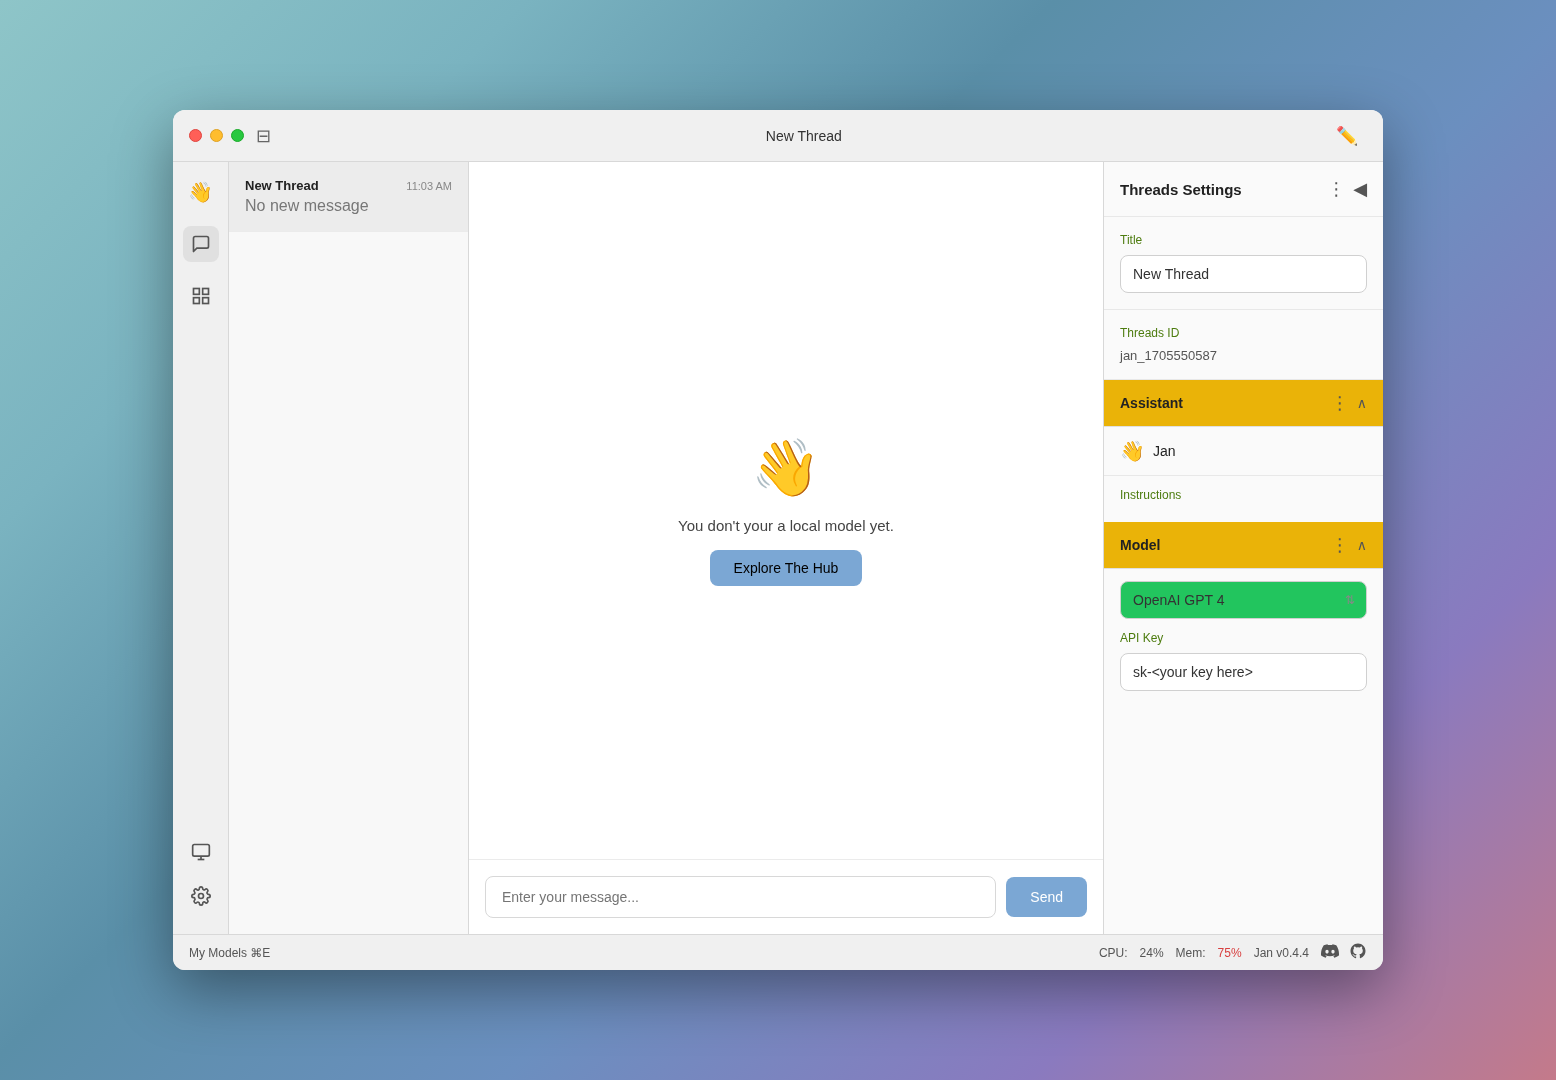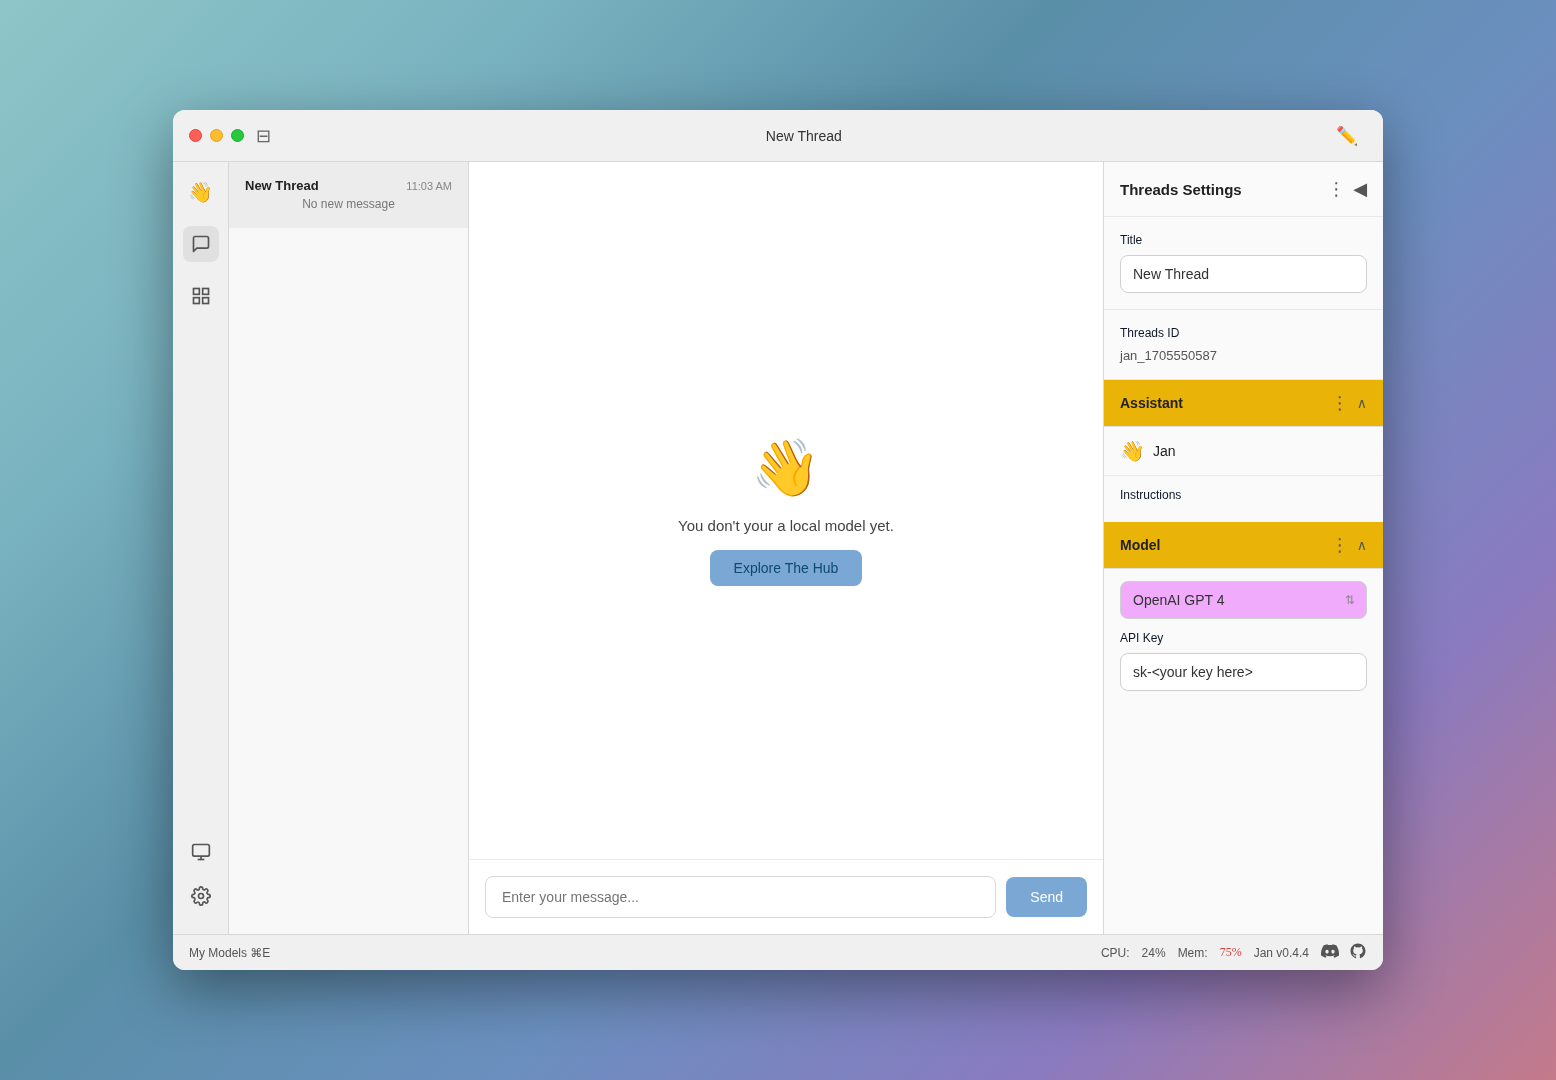--- a/index.html
+++ b/index.html
@@ -126,23 +126,22 @@
     .thread-item-title {
       font-size: 13px;
       font-weight: 600;
       color: #222;
     }
     .thread-item-time {
       font-size: 11px;
       color: #888;
     }
     .thread-item-preview {
-      font-size: 12px;
+      font-size: 16px;
       color: #777;
-      text-align: center;
     }
     
     .chat-area {
       flex: 1;
       display: flex;
       flex-direction: column;
       background: #ffffff;
     }
     .chat-empty {
       flex: 1;
@@ -154,21 +153,21 @@
     }
     .chat-wave-emoji {
       font-size: 56px;
     }
     .chat-empty-text {
       font-size: 15px;
       color: #444;
     }
     .explore-btn {
       background: #7ba7d4;
-      color: #0c4a6e;
+      color: #000000;
       border: none;
       border-radius: 8px;
       padding: 10px 24px;
       font-size: 14px;
       cursor: pointer;
       font-weight: 500;
     }
     
     .chat-input-bar {
       padding: 16px;
@@ -228,21 +227,21 @@
       font-size: 18px;
       color: #555;
       cursor: pointer;
     }
     .right-panel-section {
       padding: 16px;
       border-bottom: 1px solid #e8e8e8;
     }
     .field-label {
       font-size: 12px;
-      color: #0f172a;
+      color: #4d7c0f;
       margin-bottom: 8px;
       font-weight: 500;
     }
     .field-value {
       font-size: 13px;
       color: #555;
     }
     .field-input {
       width: 100%;
       border: 1px solid #d0d0d0;
@@ -300,21 +299,21 @@
       outline: none;
       font-family: inherit;
     }
     .model-select {
       width: 100%;
       border: 1px solid #d0d0d0;
       border-radius: 8px;
       padding: 10px 12px;
       font-size: 14px;
       color: #333;
-      background: #f0abfc;
+      background: #22c55e;
       outline: none;
       appearance: none;
       cursor: pointer;
     }
     .model-select-wrapper {
       position: relative;
     }
     .model-select-arrow {
       position: absolute;
       right: 12px;
@@ -339,21 +338,21 @@
       flex: 1;
     }
     .status-bar-right {
       display: flex;
       gap: 12px;
       align-items: center;
     }
     .status-badge {
       font-weight: 500;
     }
-    .status-badge.high { color: #d84040; font-family: Liberation Serif, serif; }
+    .status-badge.high { color: #d84040; }
     .footer-icons {
       display: flex;
       gap: 10px;
       align-items: center;
     }
     .footer-icon {
       font-size: 16px;
       color: #555;
       cursor: pointer;
     }

